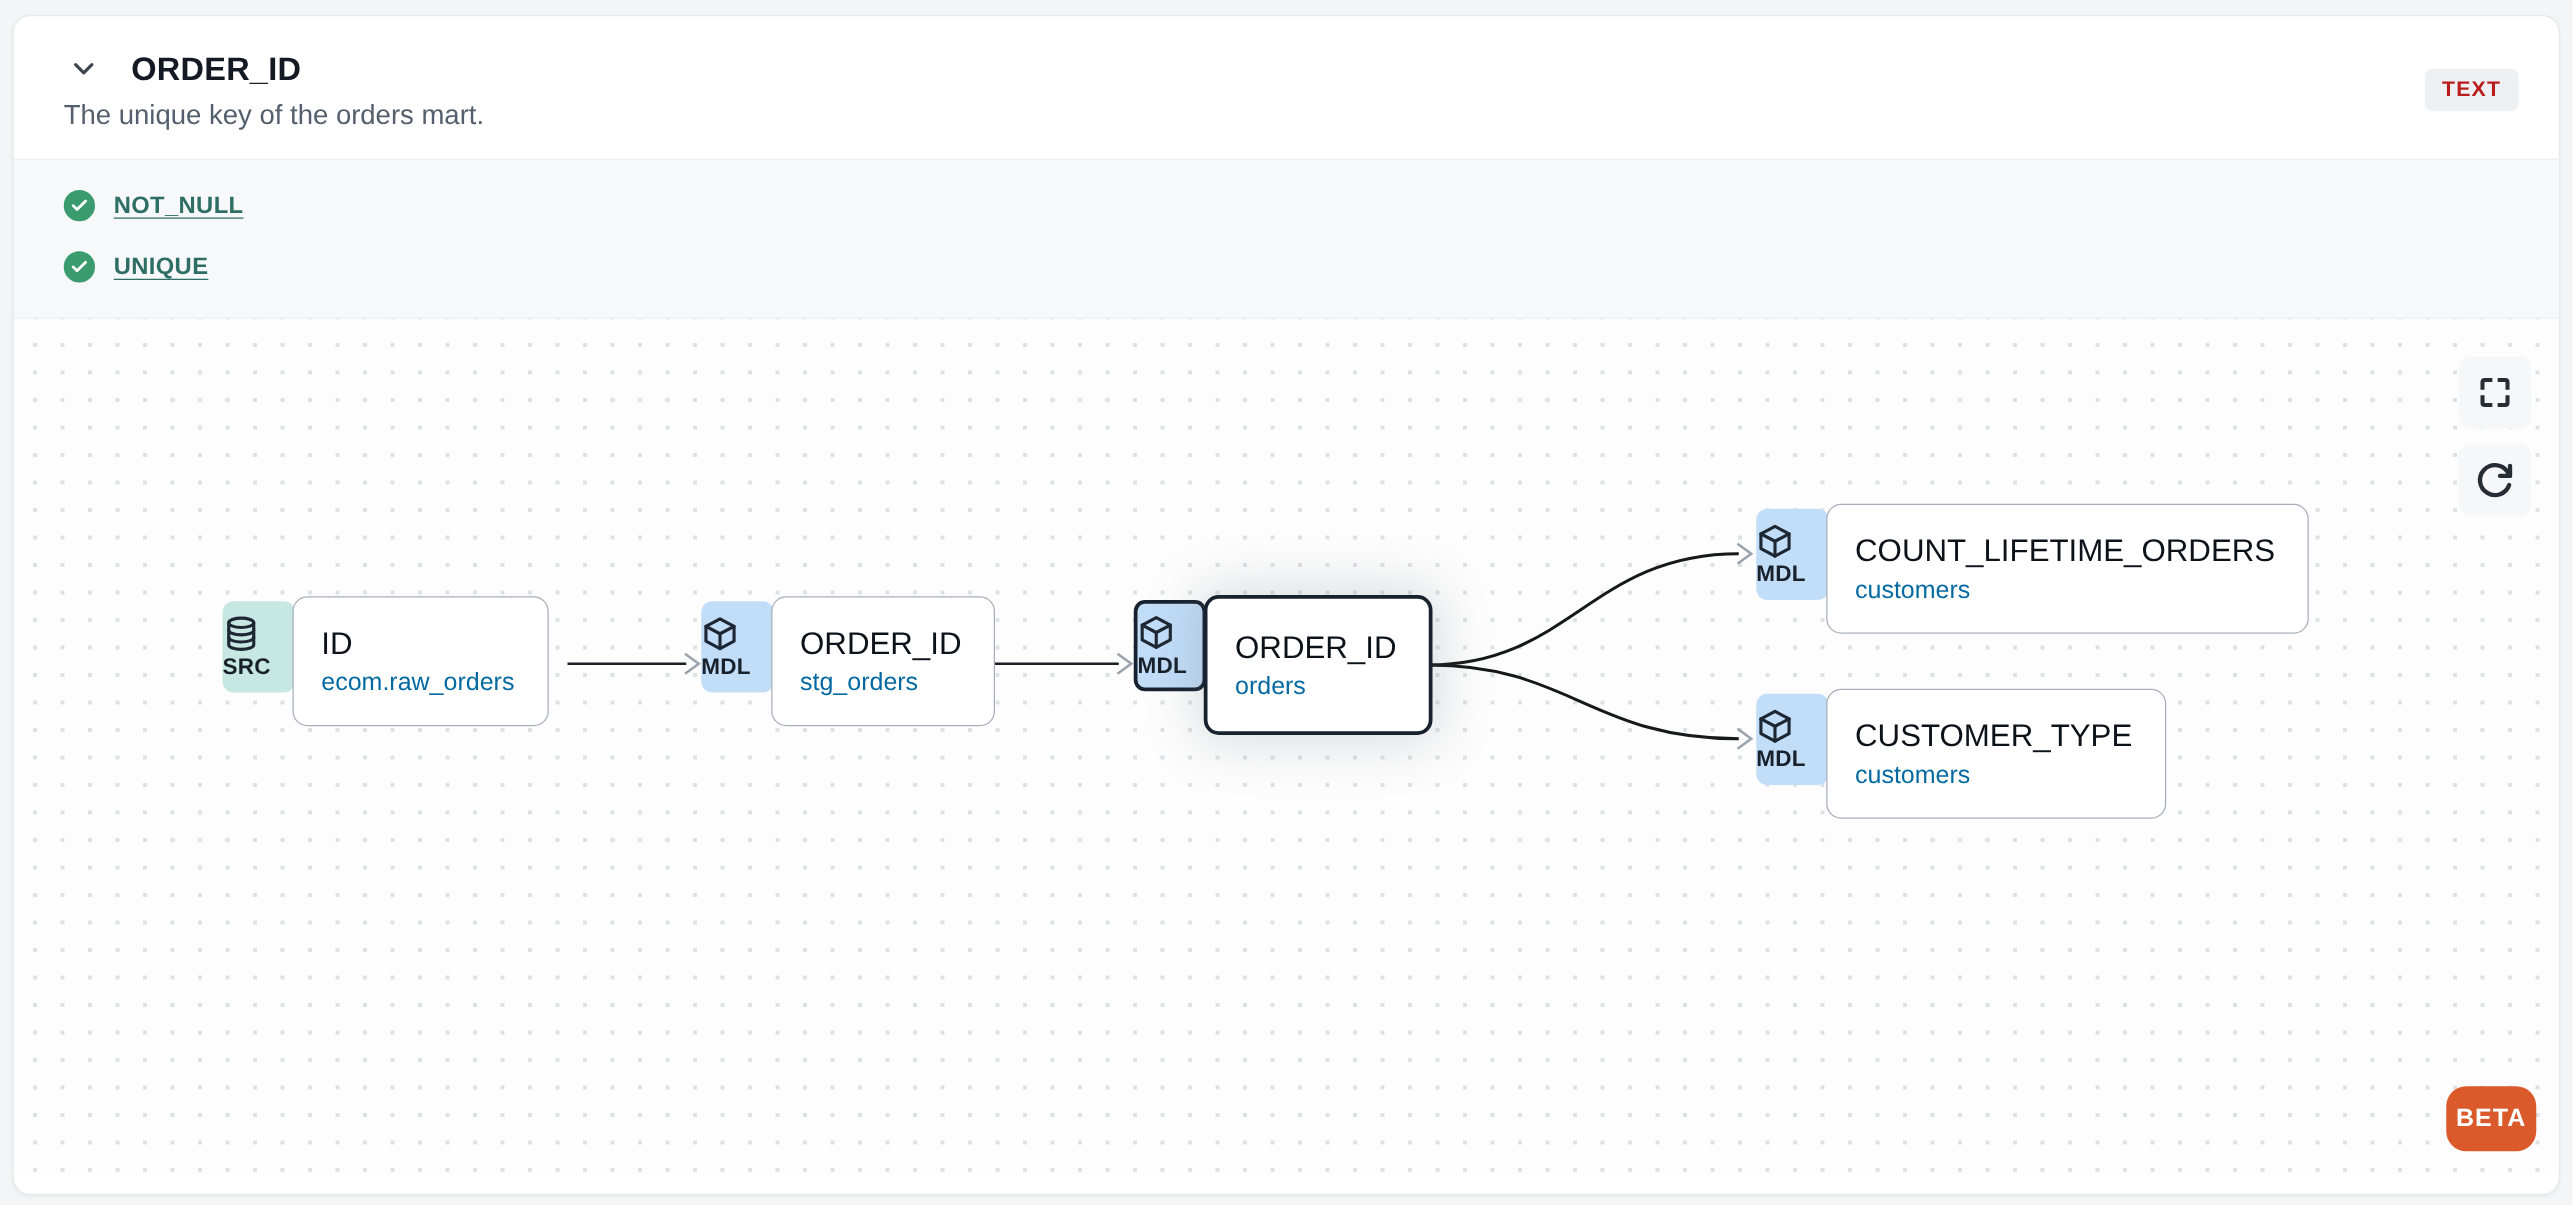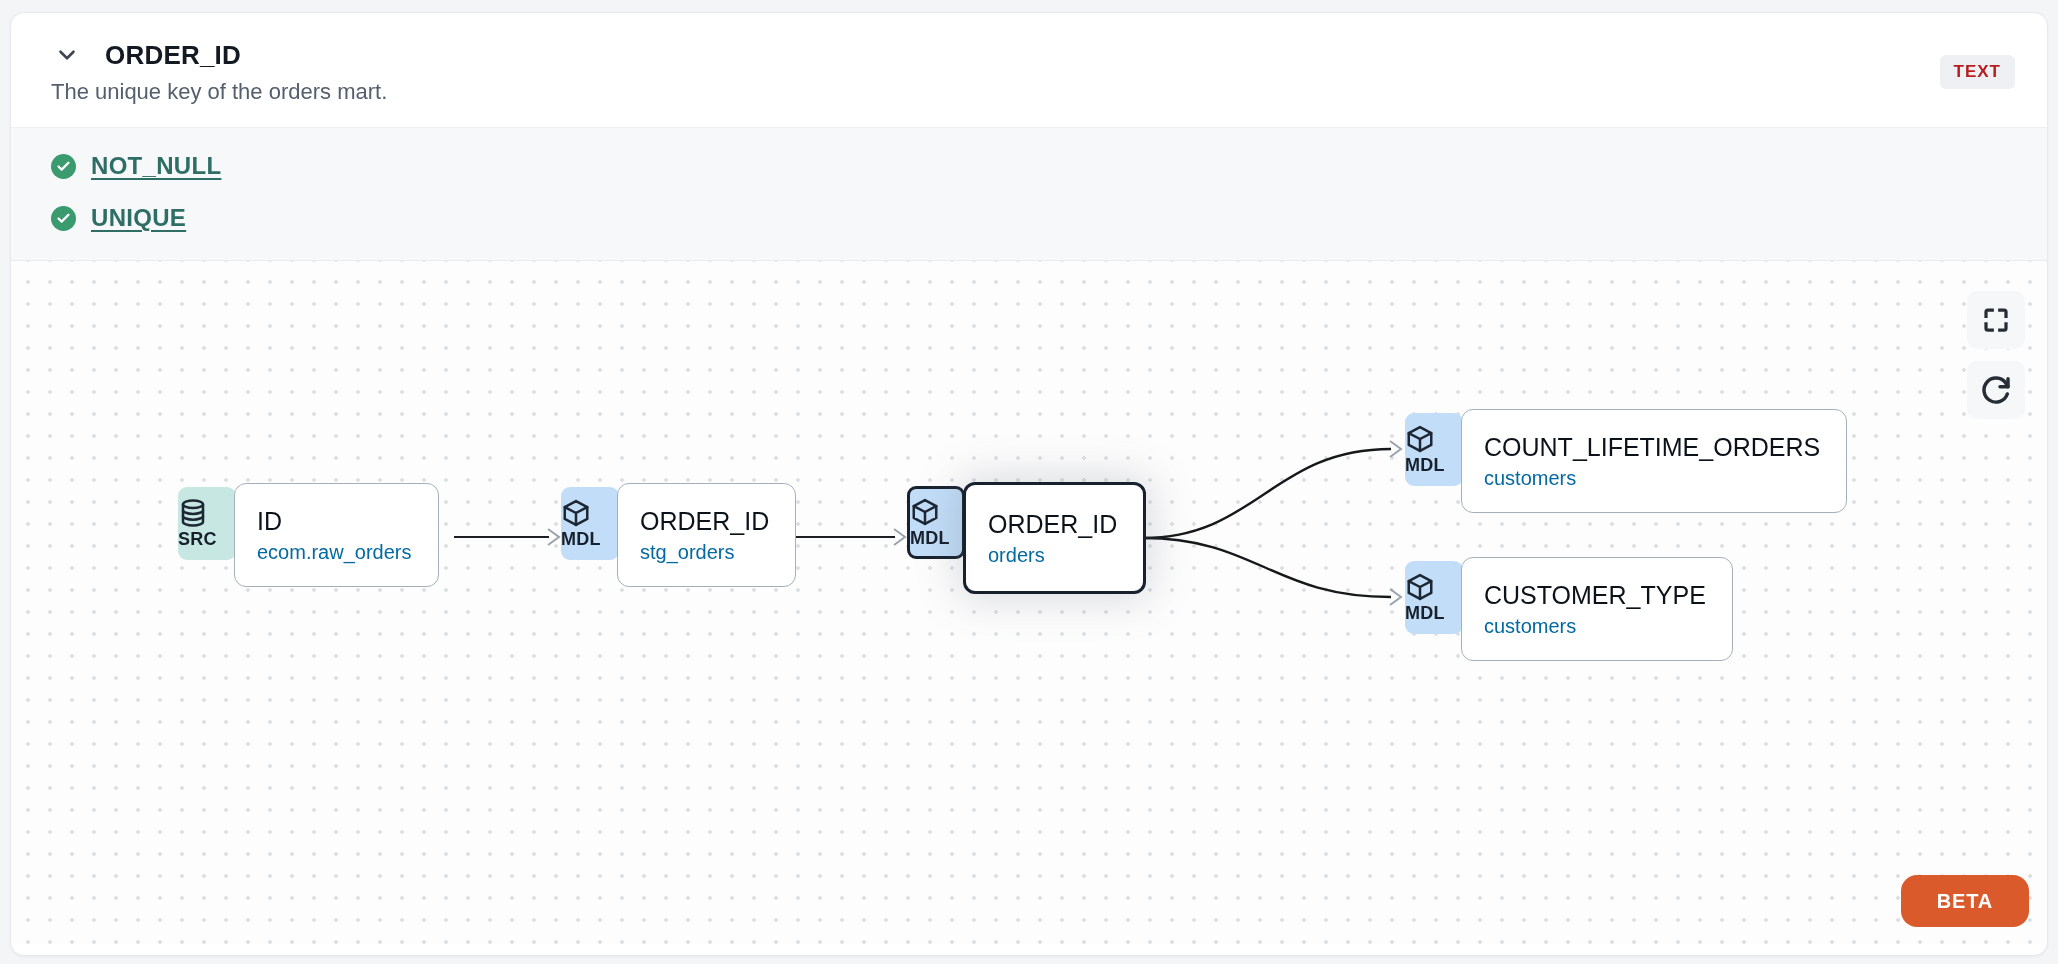--- a/index.html
+++ b/index.html
@@ -37,21 +37,21 @@
     padding:24px 40px 28px 40px;
     display:flex; flex-direction:column; gap:24px;
   }
   .test-row { display:flex; align-items:center; gap:15px; }
   .check-circle {
     width:25px; height:25px; border-radius:50%;
     background:#3a9b6f; display:flex; align-items:center; justify-content:center;
     flex:none;
   }
   .test-link {
-    font-size:24px; font-weight:600; color:#2e6e65;
+    font-size:19px; font-weight:600; color:#2e6e65;
     text-decoration:underline; text-underline-offset:4px; letter-spacing:.3px;
     cursor:pointer;
   }
   
   .canvas {
     position:relative; width:2038px; height:684px;
     background-color:#fdfdfd;
     background-image:radial-gradient(circle, #dee1e4 1.7px, transparent 1.8px);
     background-size:22px 22px; background-position:6px 10px;
   }
@@ -83,21 +83,21 @@
   
   .ctrls { position:absolute; right:24px; top:30px; display:flex; flex-direction:column; gap:12px; }
   .ctrl-btn {
     width:58px; height:58px; border:none; border-radius:10px; background:#f6f7f8;
     display:flex; align-items:center; justify-content:center; cursor:pointer; color:#262d35;
   }
   .beta {
     position:absolute; right:20px; bottom:18px;
     background:#db5a2c; color:#ffffff; border-radius:16px;
     font-size:20px; font-weight:700; letter-spacing:.8px;
-    padding:16px 36px; line-height:1;
+    padding:16px 8px; line-height:1;
   }
 </style>
 </head>
 <body>
 
 <div class="card">
 
   <div class="hdr">
     <div class="title-row">
       <button class="chev-btn">

